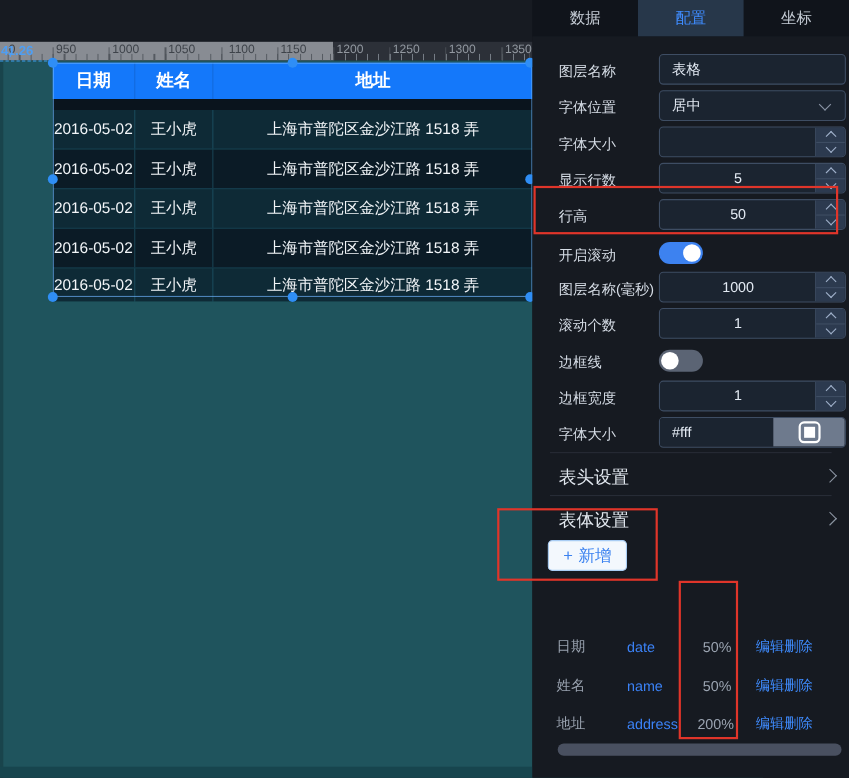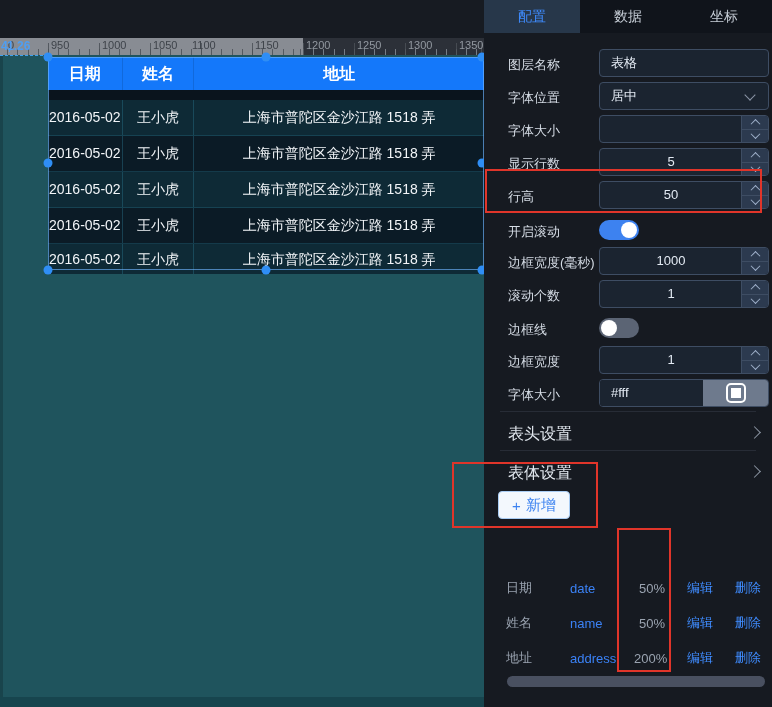--- a/index.html
+++ b/index.html
@@ -95,21 +95,21 @@
            display:flex;align-items:center;justify-content:center;gap:5px;cursor:pointer}
   .add-btn .plus{color:#3b82f0;font-size:15px;line-height:1;font-weight:400}
   .add-btn .lbl{color:#3b82f0;font-size:15px}
 
   .mt-row{left:0;width:288px;height:20px;display:flex;align-items:center;font-size:13px}
   .mt-c1{margin-left:22px;width:64px;color:#9aa3b0}
   .mt-c2{width:64px;color:#3b82f6}
   .mt-c3{width:31px;text-align:right;color:#9aa3b0}
   .mt-gap{width:22px}
   .mt-link{color:#3f8cff;width:26px;cursor:pointer}
-  .mt-link+.mt-link{margin-left:22px}
+  .mt-link+.mt-link{margin-left:0}
   .mt-head .mt-c1,.mt-head .mt-c2,.mt-head .mt-c3,.mt-head .mt-c4{color:#8e97a5}
   .mt-c4{color:#8e97a5;width:64px}
 
   .hscroll{left:23px;top:676px;width:258px;height:11px;border-radius:5.5px;background:#495060}
 
   
   .anno{border:2px solid #e0352a;box-sizing:border-box;pointer-events:none;z-index:50}
 </style>
 </head>
 <body>
@@ -118,21 +118,21 @@
 
 <div class="abs ruler">
   <div class="abs ticks light"></div>
   <div class="abs ticks dark"></div>
   <div class="abs majors"></div>
 </div>
 <span class="abs rlabel" style="left:8px">0</span>
 <span class="abs rlabel" style="left:51px">950</span>
 <span class="abs rlabel" style="left:102px">1000</span>
 <span class="abs rlabel" style="left:153px">1050</span>
-<span class="abs rlabel" style="left:192px">1100</span>
+<span class="abs rlabel" style="left:208px">1100</span>
 <span class="abs rlabel" style="left:255px">1150</span>
 <span class="abs rlabel dk" style="left:306px">1200</span>
 <span class="abs rlabel dk" style="left:357px">1250</span>
 <span class="abs rlabel dk" style="left:408px">1300</span>
 <span class="abs rlabel dk" style="left:459px">1350</span>
 <span class="abs ruler-overlay" style="left:1px">4,</span>
 <span class="abs ruler-overlay" style="left:7px">1.26</span>
 
 <div class="abs canvas"></div>
 <div class="abs canvas-edge"></div>
@@ -178,22 +178,22 @@
   <div class="abs handle" style="left:0;top:106px"></div>
   <div class="abs handle" style="left:434px;top:106px"></div>
   <div class="abs handle" style="left:0;top:213px"></div>
   <div class="abs handle" style="left:218px;top:213px"></div>
   <div class="abs handle" style="left:434px;top:213px"></div>
 </div>
 
 <div class="abs panel">
 
   <div class="abs tabbar">
+    <div class="tab">数据</div>
     <div class="tab active">配置</div>
-    <div class="tab">数据</div>
     <div class="tab">坐标</div>
   </div>
 
   <span class="abs frow-label" style="top:56px">图层名称</span>
   <div class="abs ctrl" style="top:49px">
     <span class="txt">表格</span>
   </div>
 
   <span class="abs frow-label" style="top:89px">字体位置</span>
   <div class="abs ctrl" style="top:82px">
@@ -237,21 +237,21 @@
           <span class="chev d"></span>
         </div>
       </div>
   </div>
 
   <span class="abs frow-label" style="top:223px">开启滚动</span>
   <div class="abs toggle on" style="top:220px">
       <span class="knob"></span>
     </div>
 
-  <span class="abs frow-label" style="top:254px">边框宽度(毫秒)</span>
+  <span class="abs frow-label" style="top:254px">图层名称(毫秒)</span>
   <div class="abs ctrl num" style="top:247px">
     <span class="txt">1000</span>
     <div class="stepper">
         <div class="step up">
           <span class="chev u"></span>
         </div>
         <div class="step">
           <span class="chev d"></span>
         </div>
       </div>

